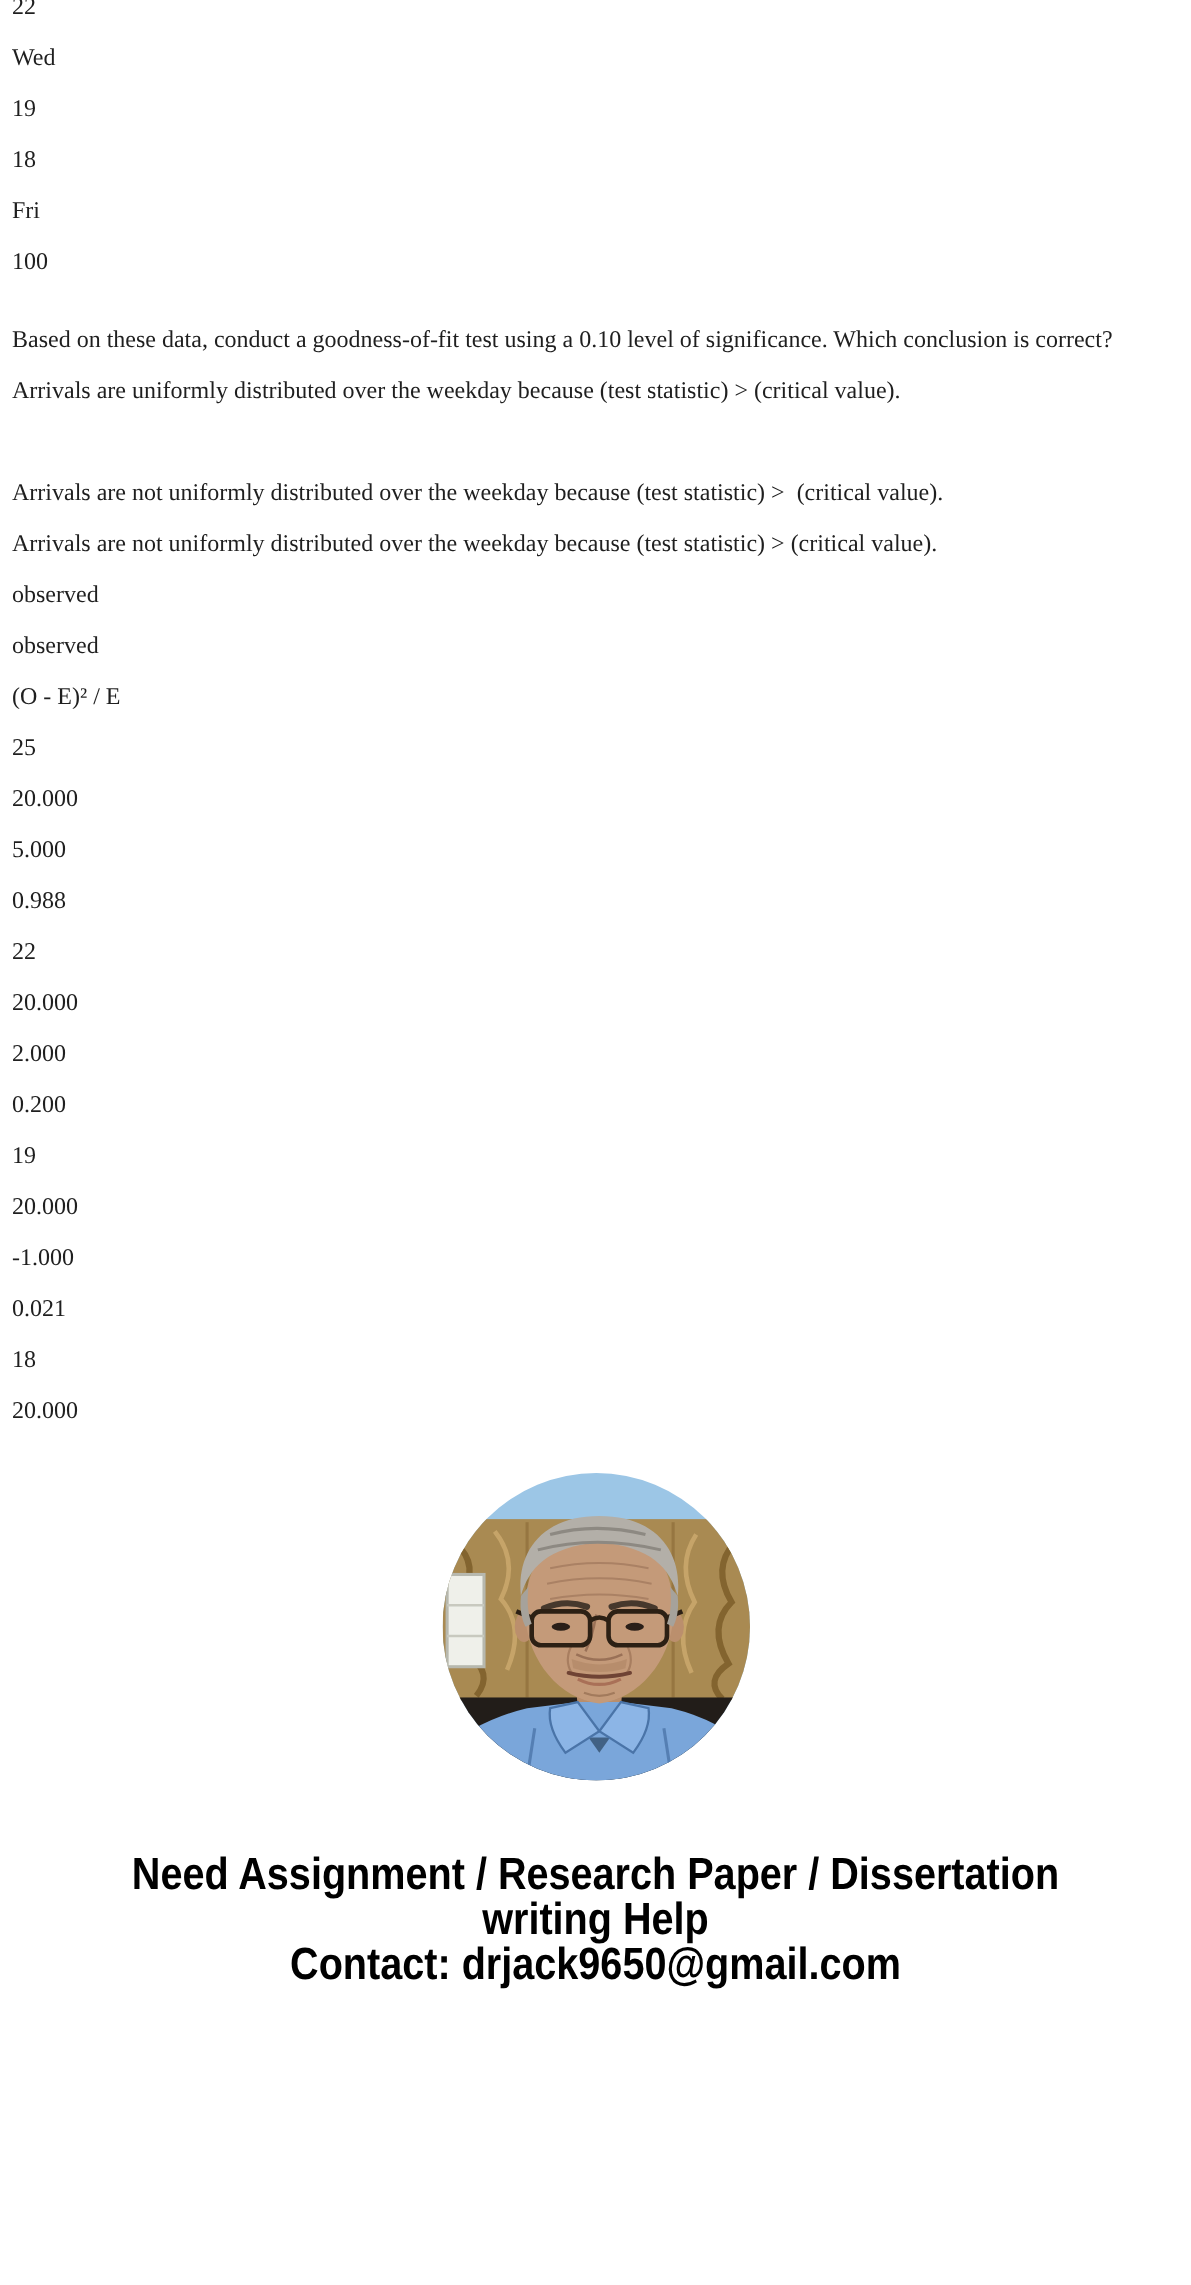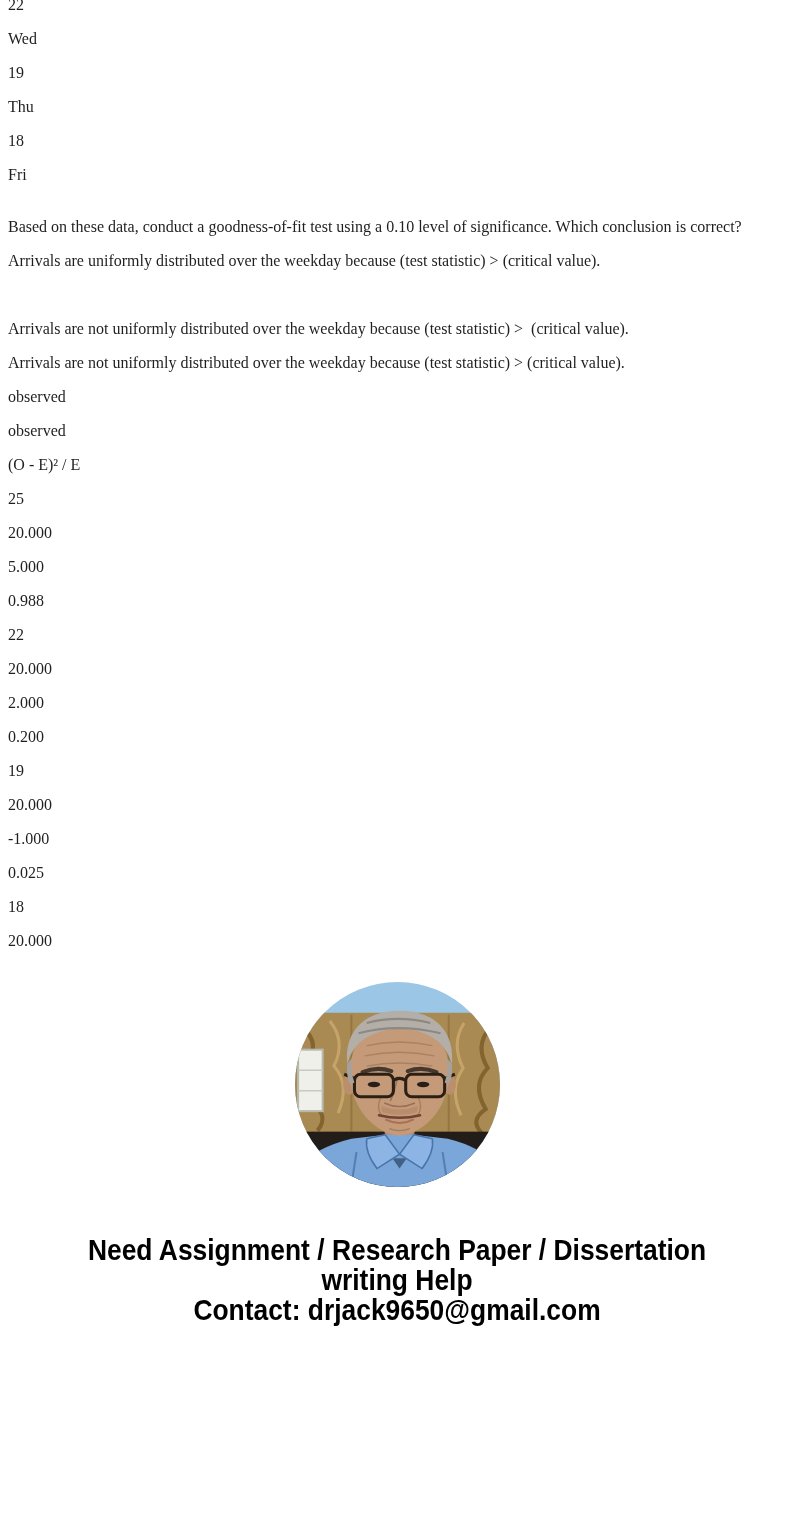--- a/index.html
+++ b/index.html
@@ -38,23 +38,23 @@
 </style>
 </head>
 <body>
 
 <div class="doc">
 
   <div class="top-list">
       <div class="line">22</div>
       <div class="line">Wed</div>
       <div class="line">19</div>
-      <div class="line">Thu</div>
       <div class="line">18</div>
       <div class="line">Fri</div>
+      <div class="line">100</div>
     </div>
 
   <div class="spacer18"></div>
 
   <div class="line">Based on these data, conduct a goodness-of-fit test using a 0.10 level of significance. Which conclusion is correct?</div>
 
   <div>
       <div class="line"><span>Arrivals are uniformly distributed over the weekday because (test statistic) &gt; (critical value).</span></div>
       <div class="line"><span></span></div>
       <div class="line"><span>Arrivals are not uniformly distributed over the weekday because (test statistic) &gt;  (critical value).</span></div>
@@ -72,21 +72,21 @@
       <div class="line">20.000</div>
       <div class="line">5.000</div>
       <div class="line">0.988</div>
       <div class="line">22</div>
       <div class="line">20.000</div>
       <div class="line">2.000</div>
       <div class="line">0.200</div>
       <div class="line">19</div>
       <div class="line">20.000</div>
       <div class="line">-1.000</div>
-      <div class="line">0.025</div>
+      <div class="line">0.021</div>
       <div class="line">18</div>
       <div class="line">20.000</div>
     </div>
 
   <div class="photo-wrap">
     <svg viewBox="0 0 200 200" xmlns="http://www.w3.org/2000/svg">
       <defs>
         <clipPath id="circleClip">
             <circle cx="100" cy="100" r="100"></circle>
           </clipPath>

